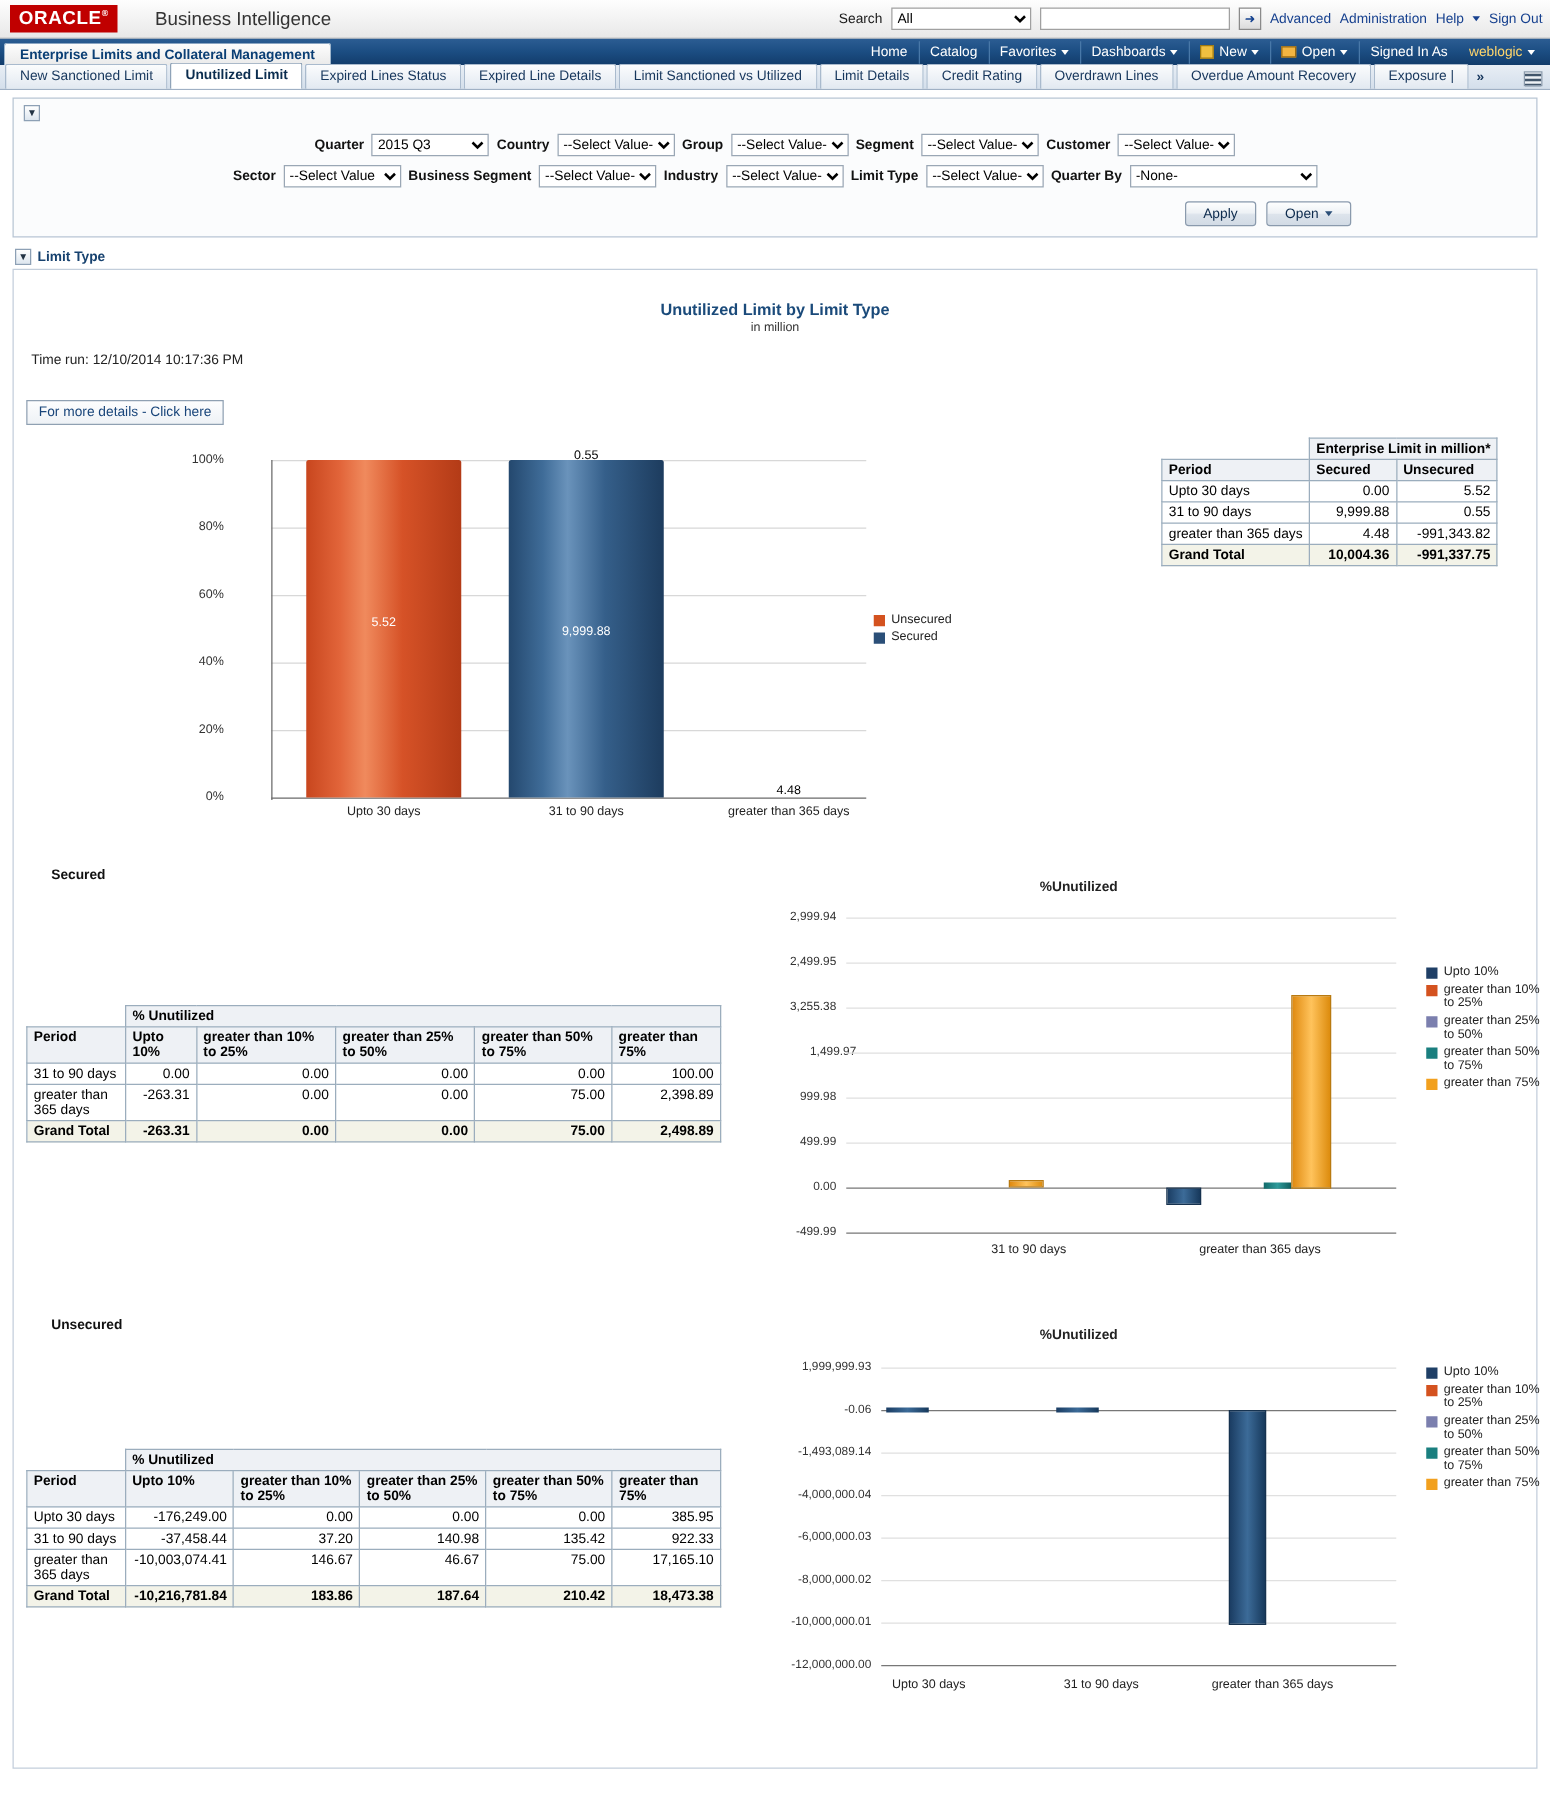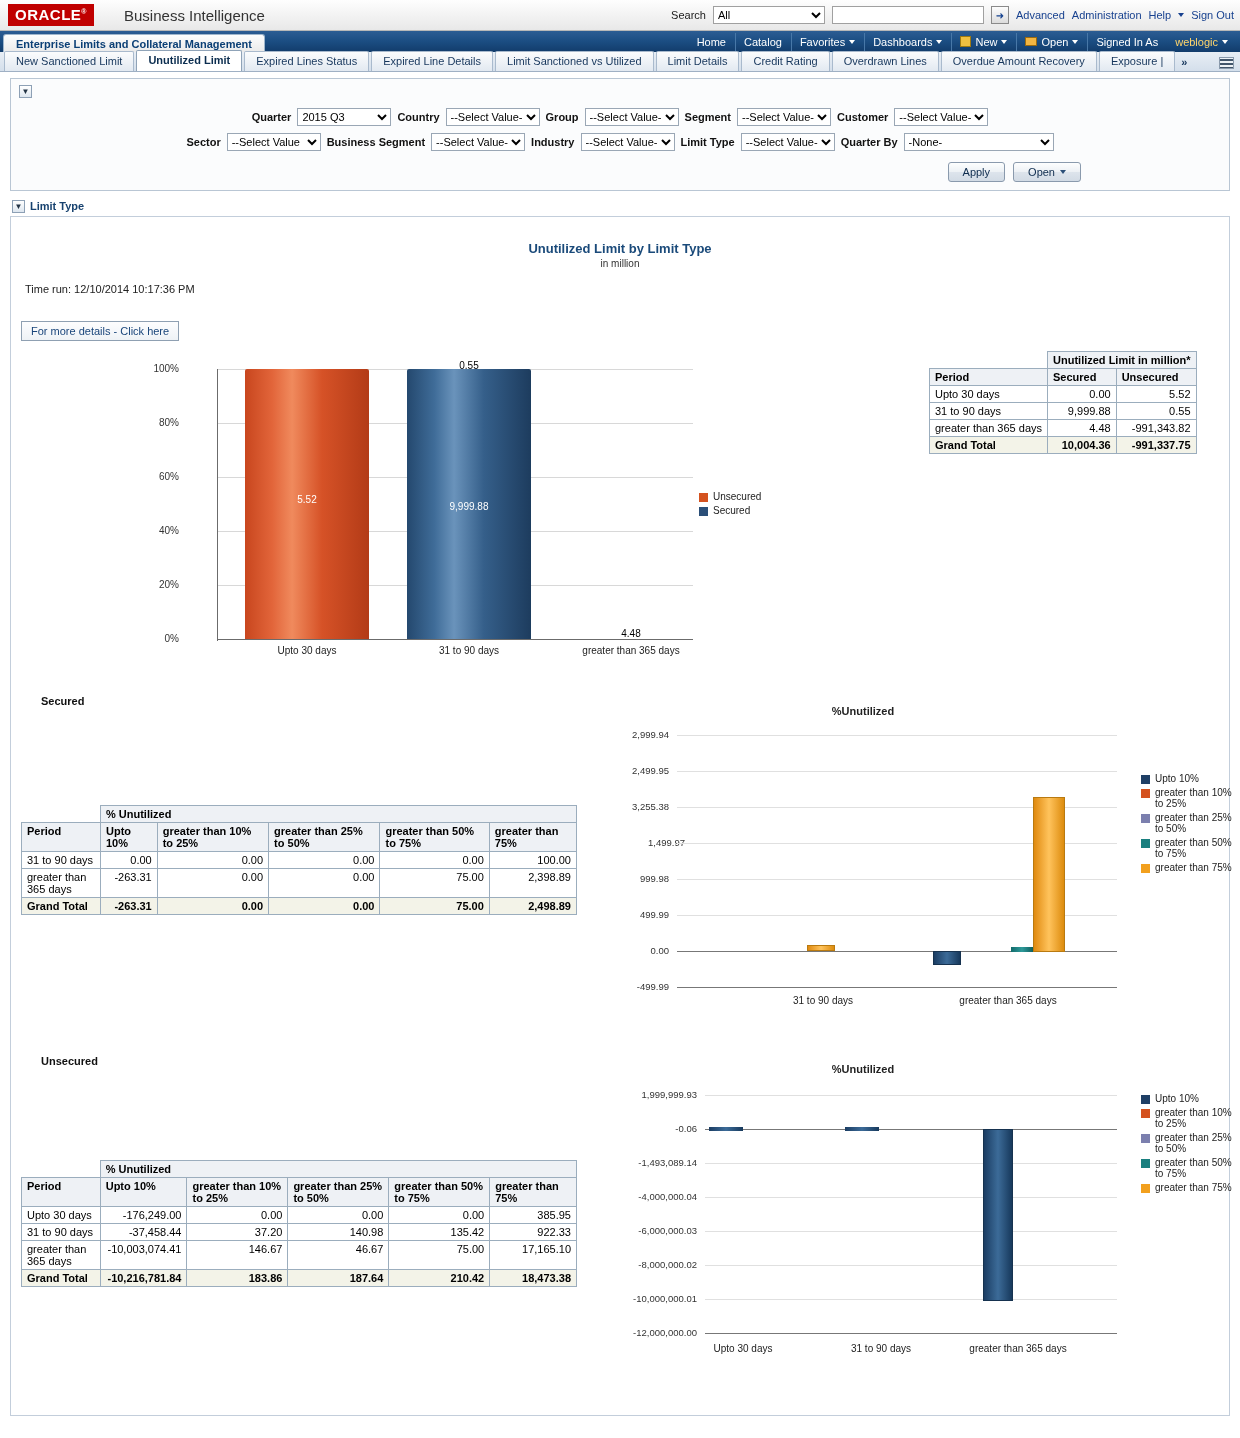--- a/index.html
+++ b/index.html
@@ -509,21 +509,21 @@
           <span class="lg-swatch" style="background:#2b4f78"></span>
           <span>Secured</span>
         </div>
       </div>
 
       <div style="position:absolute; left:908px; top:-8px;">
         <table class="otbl">
           <tbody>
               <tr>
             <td class="nb"></td>
-            <th colspan="2">Unutilized Limit in million*</th>
+            <th colspan="2">Enterprise Limit in million*</th>
           </tr>
           <tr>
             <th>Period</th>
             <th>Secured</th>
             <th>Unsecured</th>
           </tr>
           <tr>
             <td>Upto 30 days</td>
             <td class="num">0.00</td>
             <td class="num">5.52</td>

